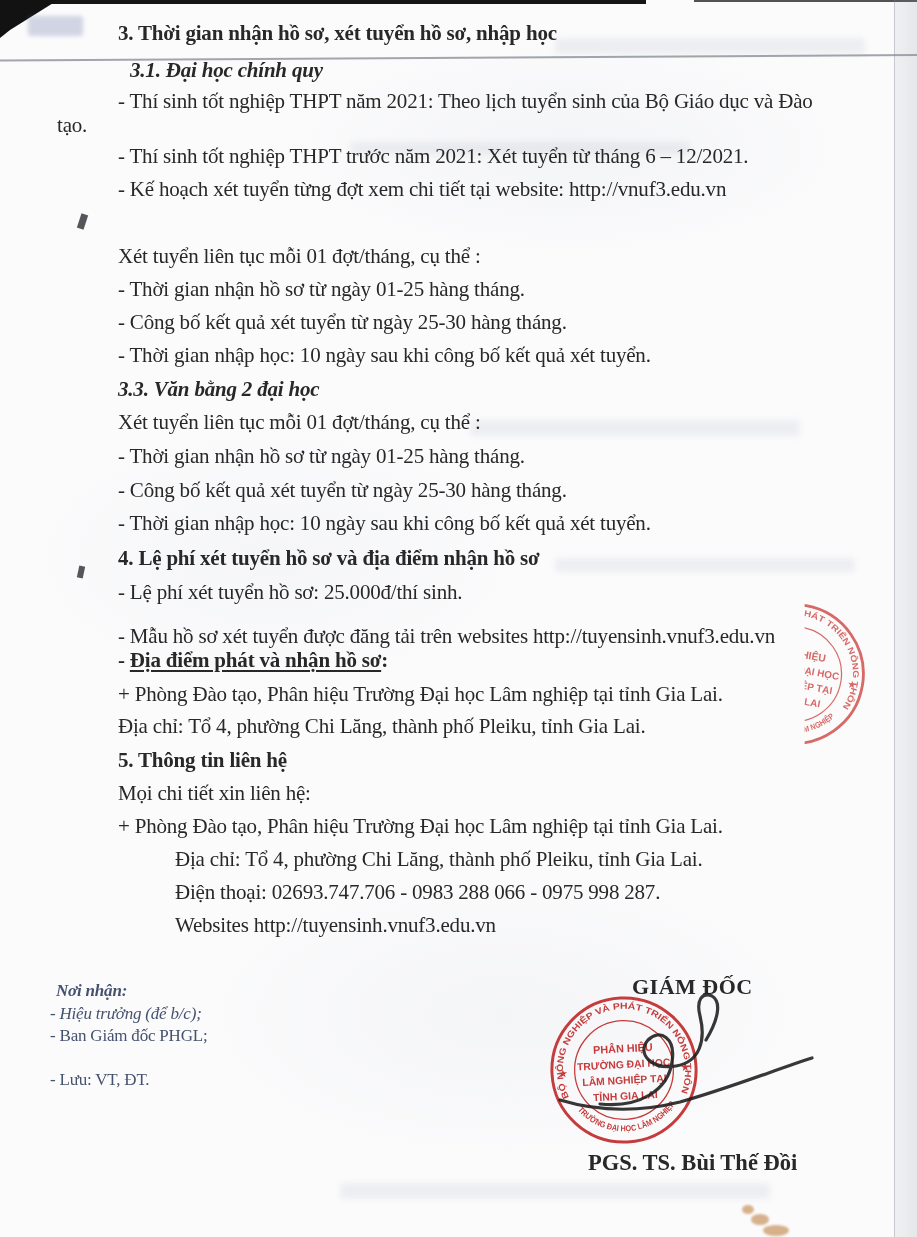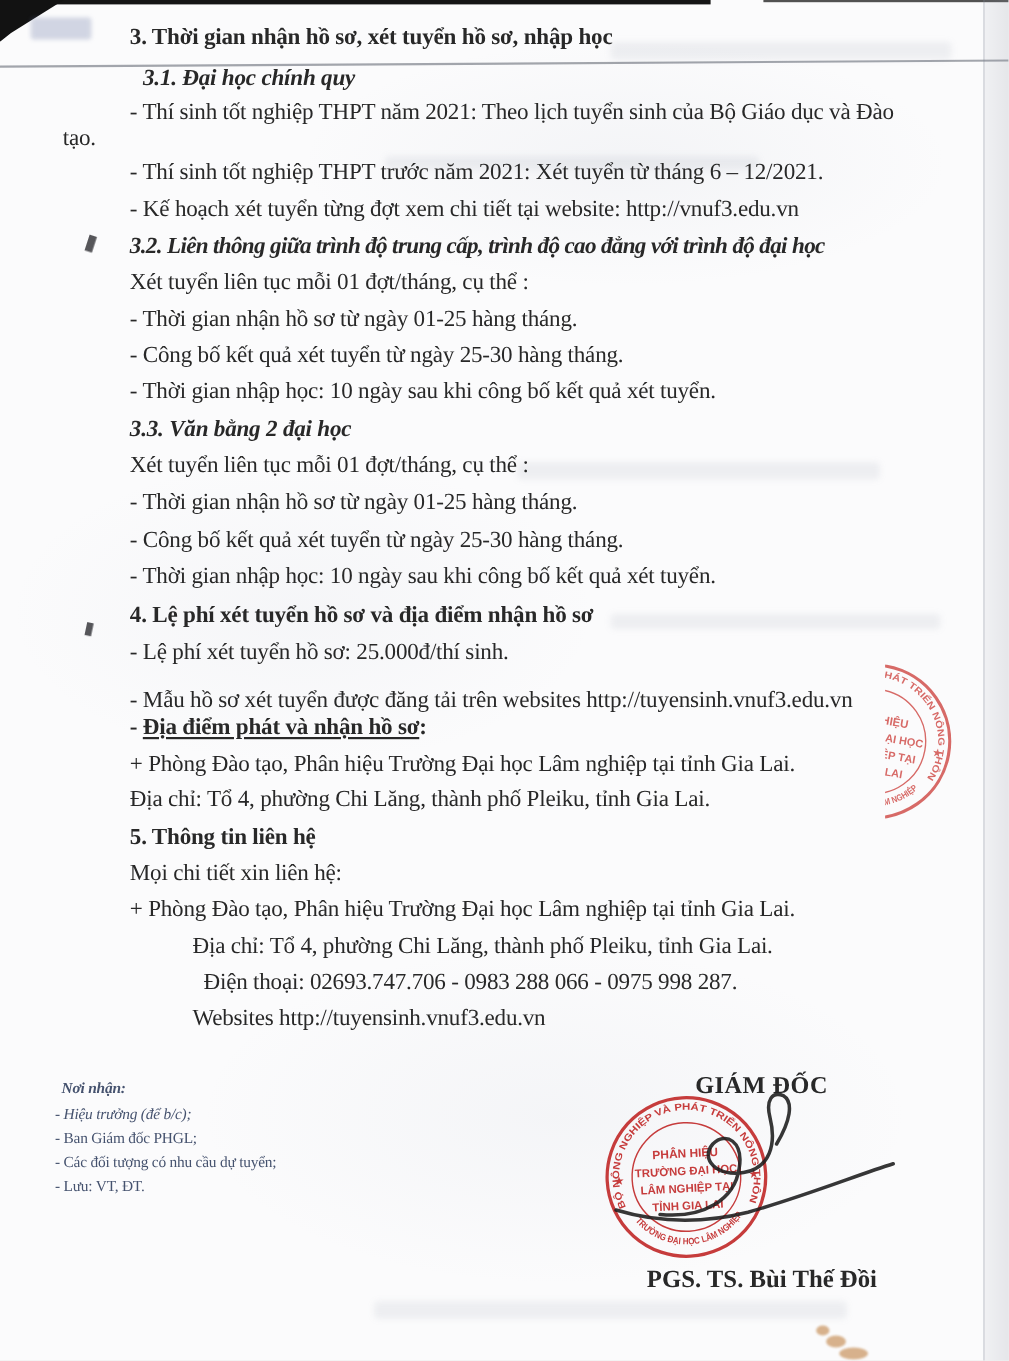--- a/index.html
+++ b/index.html
@@ -23,21 +23,21 @@
   .rule{position:absolute;left:0;top:54px;width:917px;height:1.6px;background:rgba(90,95,105,0.55);
     transform:rotate(-0.35deg);transform-origin:right center;}
   .right-band{position:absolute;left:894px;top:0;width:23px;height:1237px;
     background:linear-gradient(to right, rgba(140,145,160,0.10), rgba(140,145,160,0.20));
     border-left:1px solid rgba(120,125,140,0.28);}
   .ghost{position:absolute;background:rgba(120,130,150,0.10);filter:blur(3px);border-radius:4px;}
   .speck{position:absolute;background:rgba(45,45,50,0.8);filter:blur(0.4px);}
   .bluemark{position:absolute;background:rgba(100,115,160,0.28);filter:blur(2px);border-radius:3px;}
   .stain{position:absolute;background:rgba(186,116,48,0.55);filter:blur(1.2px);border-radius:50%;}
   
-  .recip{font-size:14px;color:#45526e;line-height:21.5px;letter-spacing:-0.2px;}
+  .recip{font-size:17px;color:#45526e;line-height:21.5px;letter-spacing:-0.2px;}
   
   .sigtitle{font-size:22px;font-weight:bold;letter-spacing:0.5px;}
   .signer{font-size:22.5px;font-weight:bold;}
   
   .stamp-wrap{position:absolute;}
   .stamp-svg{display:block;}
   .frag-clip{position:absolute;left:718px;top:598px;width:152px;height:152px;
     clip-path:inset(0 0 0 57%);opacity:0.82;}
   .frag-rot{transform:rotate(10deg);transform-origin:50% 50%;}
 </style>
@@ -63,21 +63,20 @@
   <div class="stain" style="left:751px;top:1214px;width:18px;height:11px;"></div>
   <div class="stain" style="left:763px;top:1225px;width:26px;height:11px;"></div>
 
   <div class="abs docline b" style="left:118px;top:20px;">3. Thời gian nhận hồ sơ, xét tuyển hồ sơ, nhập học</div>
   <div class="abs docline bi" style="left:118px;top:57px;margin-left:12px;">3.1. Đại học chính quy</div>
   <div class="abs docline" style="left:118px;top:88px;">- Thí sinh tốt nghiệp THPT năm 2021: Theo lịch tuyển sinh của Bộ Giáo dục và Đào</div>
   <div class="abs docline" style="left:57px;top:112px;">tạo.</div>
   <div class="abs docline" style="left:118px;top:143px;">- Thí sinh tốt nghiệp THPT trước năm 2021: Xét tuyển từ tháng 6 – 12/2021.</div>
   <div class="abs docline" style="left:118px;top:176px;">- Kế hoạch xét tuyển từng đợt xem chi tiết tại website: http://vnuf3.edu.vn</div>
 
-  <div class="abs docline bi" style="left:118px;top:210px;letter-spacing:-0.6px;">3.2. Liên thông giữa trình độ trung cấp, trình độ cao đẳng với trình độ đại học</div>
   <div class="abs docline" style="left:118px;top:243px;">Xét tuyển liên tục mỗi 01 đợt/tháng, cụ thể :</div>
   <div class="abs docline" style="left:118px;top:276px;">- Thời gian nhận hồ sơ từ ngày 01-25 hàng tháng.</div>
   <div class="abs docline" style="left:118px;top:309px;">- Công bố kết quả xét tuyển từ ngày 25-30 hàng tháng.</div>
   <div class="abs docline" style="left:118px;top:342px;">- Thời gian nhập học: 10 ngày sau khi công bố kết quả xét tuyển.</div>
 
   <div class="abs docline bi" style="left:118px;top:376px;">3.3. Văn bằng 2 đại học</div>
   <div class="abs docline" style="left:118px;top:409px;">Xét tuyển liên tục mỗi 01 đợt/tháng, cụ thể :</div>
   <div class="abs docline" style="left:118px;top:443px;">- Thời gian nhận hồ sơ từ ngày 01-25 hàng tháng.</div>
   <div class="abs docline" style="left:118px;top:477px;">- Công bố kết quả xét tuyển từ ngày 25-30 hàng tháng.</div>
   <div class="abs docline" style="left:118px;top:510px;">- Thời gian nhập học: 10 ngày sau khi công bố kết quả xét tuyển.</div>
@@ -86,27 +85,26 @@
   <div class="abs docline" style="left:118px;top:579px;">- Lệ phí xét tuyển hồ sơ: 25.000đ/thí sinh.</div>
   <div class="abs docline" style="left:118px;top:623px;text-align:center;">- Mẫu hồ sơ xét tuyển được đăng tải trên websites http://tuyensinh.vnuf3.edu.vn</div>
   <div class="abs docline b" style="left:118px;top:647px;"><span>- </span><span class="u">Địa điểm phát và nhận hồ sơ</span><span>:</span></div>
   <div class="abs docline" style="left:118px;top:681px;">+ Phòng Đào tạo, Phân hiệu Trường Đại học Lâm nghiệp tại tỉnh Gia Lai.</div>
   <div class="abs docline" style="left:118px;top:713px;">Địa chỉ: Tổ 4, phường Chi Lăng, thành phố Pleiku, tỉnh Gia Lai.</div>
 
   <div class="abs docline b" style="left:118px;top:747px;">5. Thông tin liên hệ</div>
   <div class="abs docline" style="left:118px;top:780px;">Mọi chi tiết xin liên hệ:</div>
   <div class="abs docline" style="left:118px;top:813px;">+ Phòng Đào tạo, Phân hiệu Trường Đại học Lâm nghiệp tại tỉnh Gia Lai.</div>
   <div class="abs docline" style="left:175px;top:846px;">Địa chỉ: Tổ 4, phường Chi Lăng, thành phố Pleiku, tỉnh Gia Lai.</div>
-  <div class="abs docline" style="left:185px;top:879px;">Điện thoại: 02693.747.706 - 0983 288 066 - 0975 998 287.</div>
+  <div class="abs docline" style="left:175px;top:879px;">Điện thoại: 02693.747.706 - 0983 288 066 - 0975 998 287.</div>
   <div class="abs docline" style="left:175px;top:912px;">Websites http://tuyensinh.vnuf3.edu.vn</div>
 
   <div class="abs recip bi" style="left:56px;top:980px;">Nơi nhận:</div>
   <div class="abs recip" style="left:50px;top:1003px;font-style:italic;">- Hiệu trưởng (để b/c);</div>
   <div class="abs recip" style="left:50px;top:1025px;">- Ban Giám đốc PHGL;</div>
-  <div class="abs recip" style="left:50px;top:1047px;">- Các đối tượng có nhu cầu dự tuyển;</div>
   <div class="abs recip" style="left:50px;top:1069px;text-align:right;">- Lưu: VT, ĐT.</div>
 
   <div class="abs sigtitle" style="left:632px;top:974px;">GIÁM ĐỐC</div>
   <div class="abs signer" style="left:588px;top:1150px;">PGS. TS. Bùi Thế Đồi</div>
 
   <div class="stamp-wrap" style="left:545px;top:991px;transform:rotate(-3deg);">
     <svg class="stamp-svg" width="158" height="158" viewBox="0 0 160 160">
       <g fill="none" stroke="#c63c3c">
         <circle cx="80" cy="80" r="73" stroke-width="3"></circle>
         <circle cx="80" cy="80" r="50" stroke-width="1.3"></circle>

